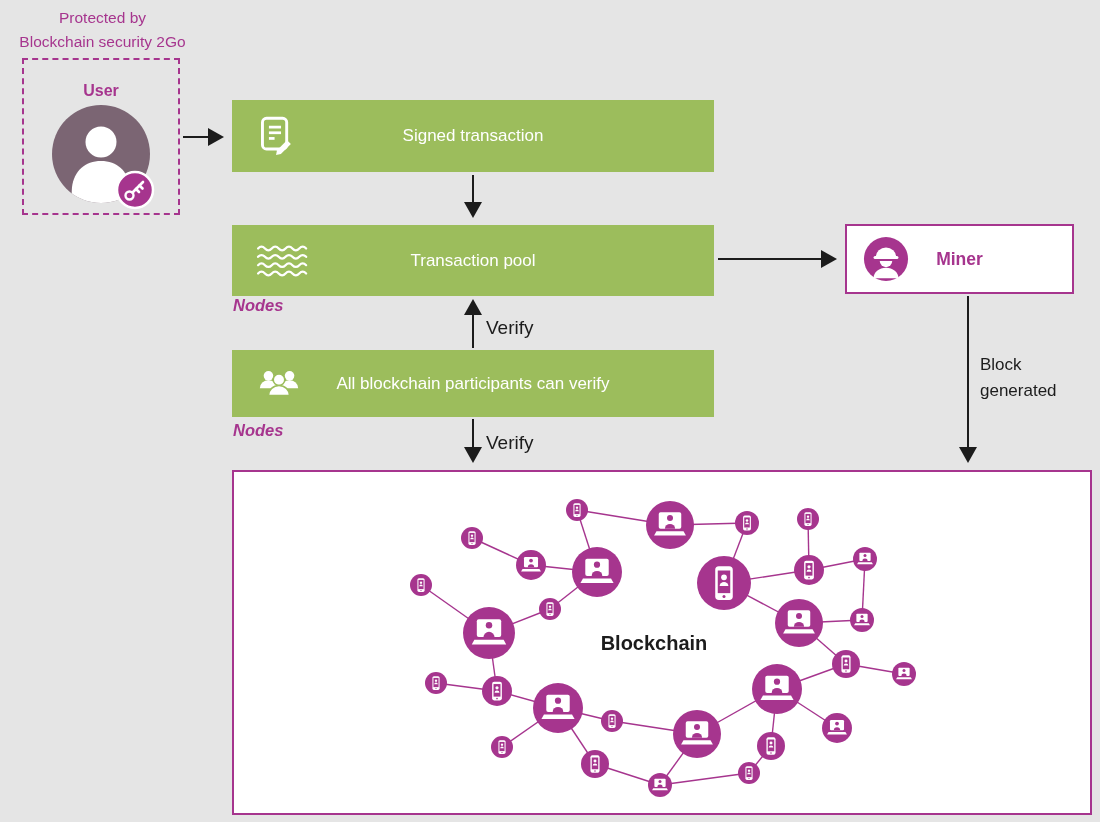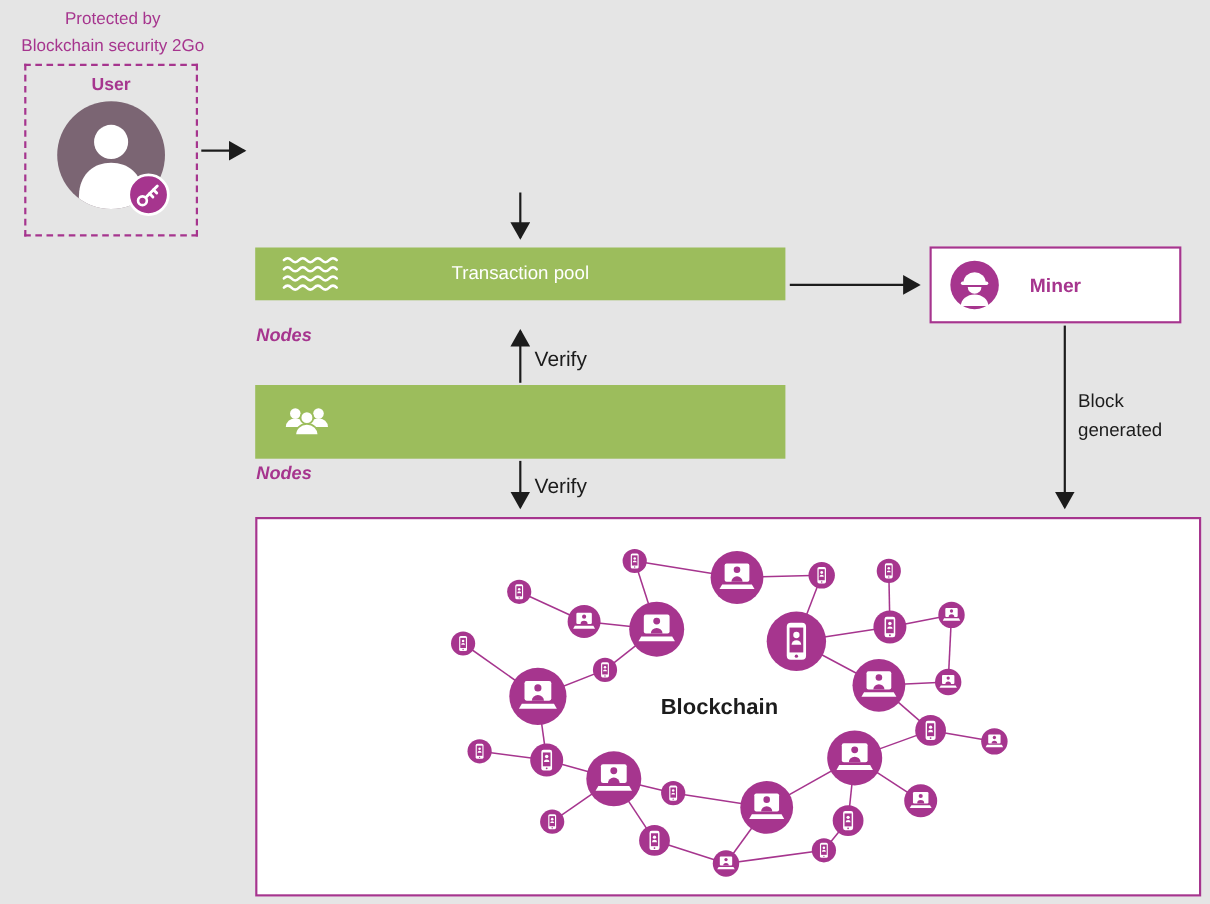--- a/index.html
+++ b/index.html
@@ -32,21 +32,21 @@
     line-height:1.55;
   }
   
   .user-box{
     position:absolute;
     left:22px; top:58px;
     width:158px; height:157px;
     border:2px dashed var(--accent);
   }
   .user-title{
-    margin-top:9px;
+    margin-top:22px;
     text-align:center;
     color:var(--accent);
     font-weight:bold;
     font-size:16px;
   }
   .avatar-wrap{
     position:relative;
     width:100px;
     margin:4px auto 0;
   }
@@ -69,21 +69,21 @@
     position:absolute;
     left:24px;
     display:flex;
     align-items:center;
   }
   .gbox .box-label{
     color:#ffffff;
     font-size:17px;
   }
   .gbox.signed{top:100px;height:72px;}
-  .gbox.pool{top:225px;height:48px;}
+  .gbox.pool{top:225px;height:71px;}
   .gbox.participants{top:350px;height:67px;}
   .nodes-caption{
     position:absolute;
     left:233px;
     color:var(--accent);
     font-weight:bold;
     font-size:16.5px;
     font-style:italic;
   }
   .nodes-caption.n1{top:296px;}
@@ -228,20 +228,32 @@
       </marker>
     </defs>
     <line class="arrow" x1="183" y1="137" x2="222" y2="137"></line>
     <line class="arrow" x1="473" y1="175" x2="473" y2="216"></line>
     <line class="arrow" x1="718" y1="259" x2="835" y2="259"></line>
     <line class="arrow" x1="473" y1="348" x2="473" y2="301"></line>
     <line class="arrow" x1="473" y1="419" x2="473" y2="461"></line>
     <line class="arrow" x1="968" y1="296" x2="968" y2="461"></line>
   </svg>
 
+  <div class="gbox signed">
+    <span class="box-icon">
+      <svg viewBox="0 0 26 26" width="42" height="42">
+        <rect x="4" y="2" width="15" height="19" rx="2.5" fill="none" stroke="#ffffff" stroke-width="1.8"></rect>
+        <line x1="8" y1="7.5" x2="15.5" y2="7.5" stroke="#ffffff" stroke-width="1.7"></line>
+        <line x1="8" y1="11" x2="15.5" y2="11" stroke="#ffffff" stroke-width="1.7"></line>
+        <line x1="8" y1="14.5" x2="11.5" y2="14.5" stroke="#ffffff" stroke-width="1.7"></line>
+        <path d="M13,21.8 l6.2,-6.2 2.4,2.4 -6.2,6.2 -3,0.6 z" fill="#ffffff"></path>
+      </svg>
+    </span>
+    <span class="box-label">Signed transaction</span>
+  </div>
 
   <div class="gbox pool">
     <span class="box-icon">
       <svg viewBox="0 0 50 32" width="52" height="34">
         <path class="wave" d="M2,4 q3.3,-3.5 6.6,0 t6.6,0 t6.6,0 t6.6,0 t6.6,0 t6.6,0 t6.6,0"></path>
         <path class="wave" d="M2,12 q3.3,-3.5 6.6,0 t6.6,0 t6.6,0 t6.6,0 t6.6,0 t6.6,0 t6.6,0"></path>
         <path class="wave" d="M2,20 q3.3,-3.5 6.6,0 t6.6,0 t6.6,0 t6.6,0 t6.6,0 t6.6,0 t6.6,0"></path>
         <path class="wave" d="M2,28 q3.3,-3.5 6.6,0 t6.6,0 t6.6,0 t6.6,0 t6.6,0 t6.6,0 t6.6,0"></path>
       </svg>
     </span>
@@ -257,20 +269,21 @@
           <path d="M4,24 a9,8.5 0 0 1 18,0 z"></path>
           <circle cx="35" cy="11" r="5"></circle>
           <path d="M26,24 a9,8.5 0 0 1 18,0 z"></path>
         </g>
         <g fill="#ffffff" stroke="#9cbd5c" stroke-width="1.6">
           <circle cx="24" cy="15" r="6"></circle>
           <path d="M13,31.5 a11,10.5 0 0 1 22,0 z"></path>
         </g>
       </svg>
     </span>
+    <span class="box-label">All blockchain participants can verify</span>
   </div>
   <div class="nodes-caption n2">Nodes</div>
 
   <div class="miner-box">
     <span class="box-icon">
       <svg viewBox="0 0 48 48" width="46" height="46">
         <circle cx="24" cy="24" r="23" class="net-node"></circle>
         <g fill="#ffffff">
           <path d="M13.5,21.5 a10.5,9.5 0 0 1 21,0 z"></path>
           <rect x="11" y="20.8" width="26" height="3.2" rx="1.6"></rect>

